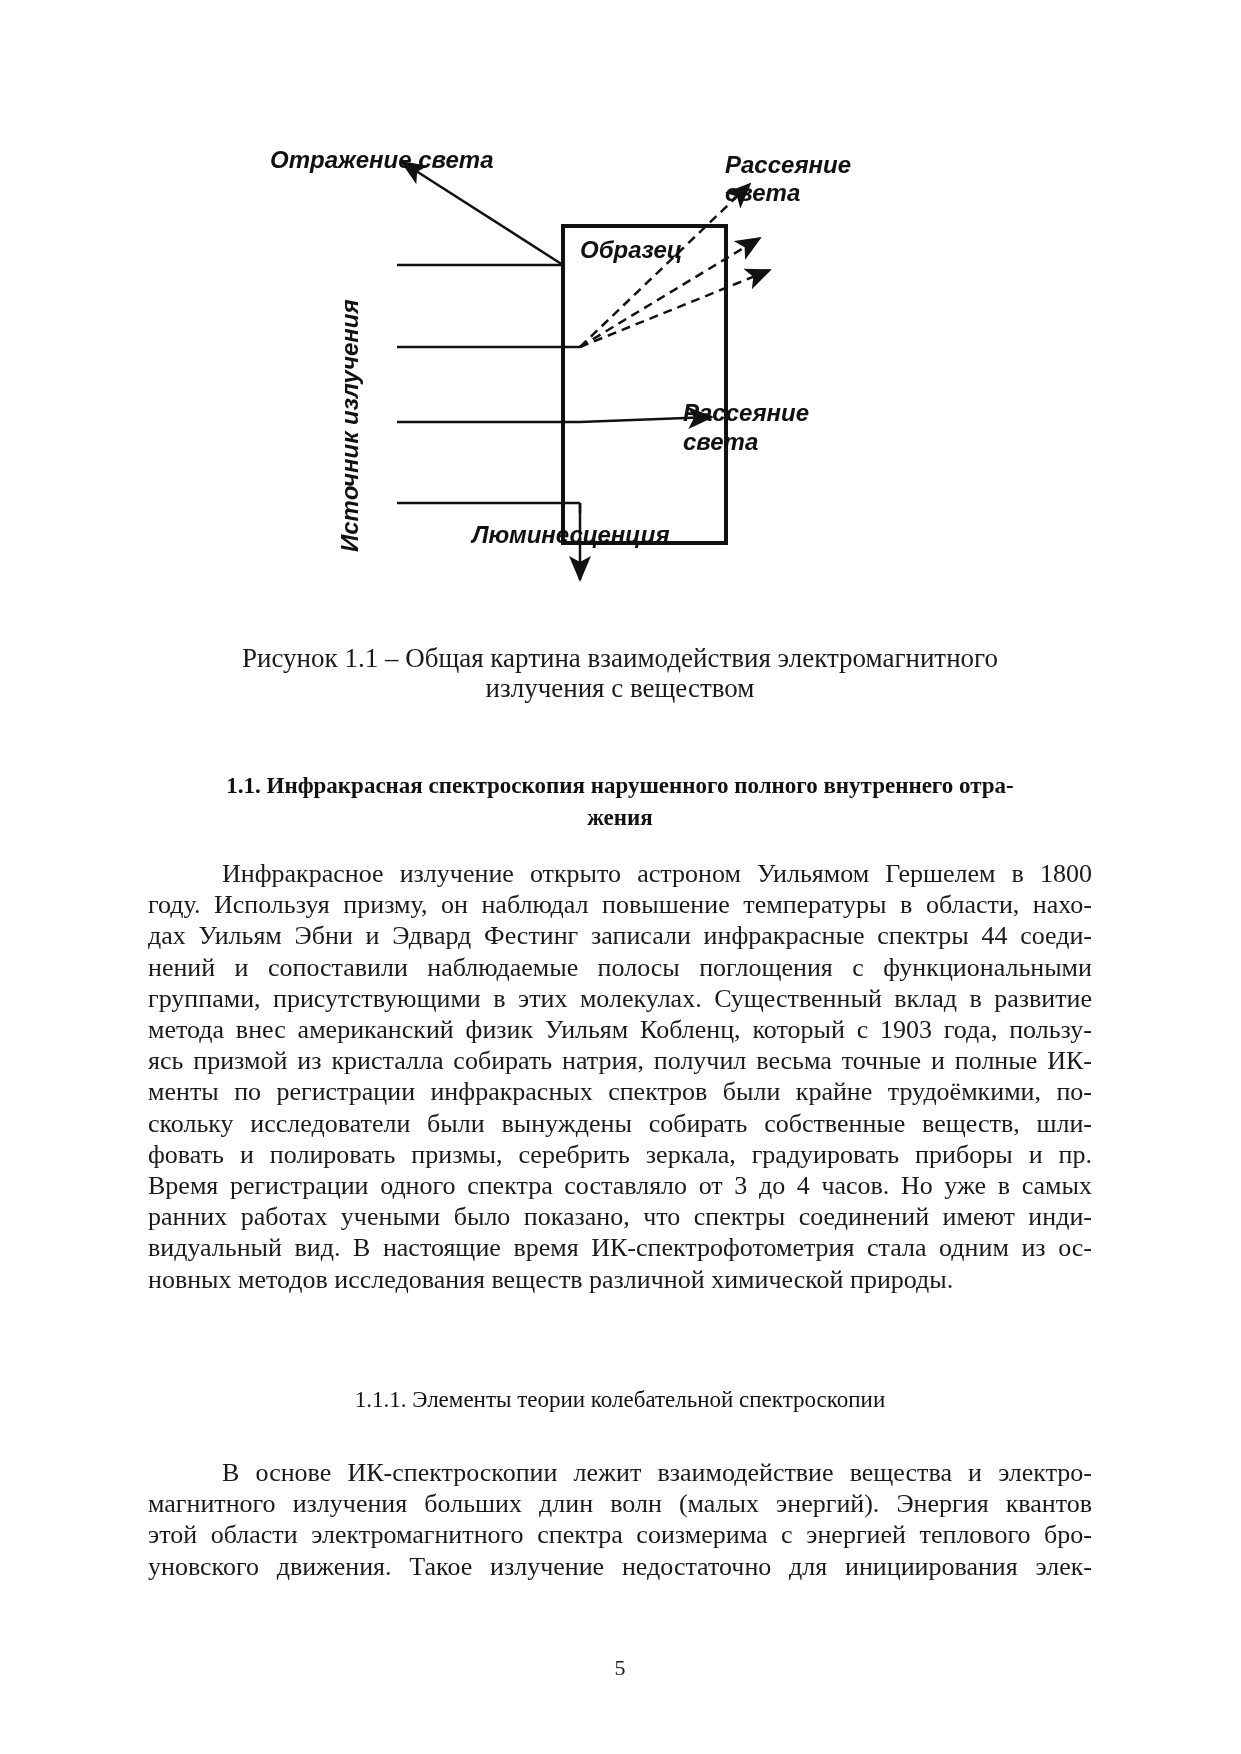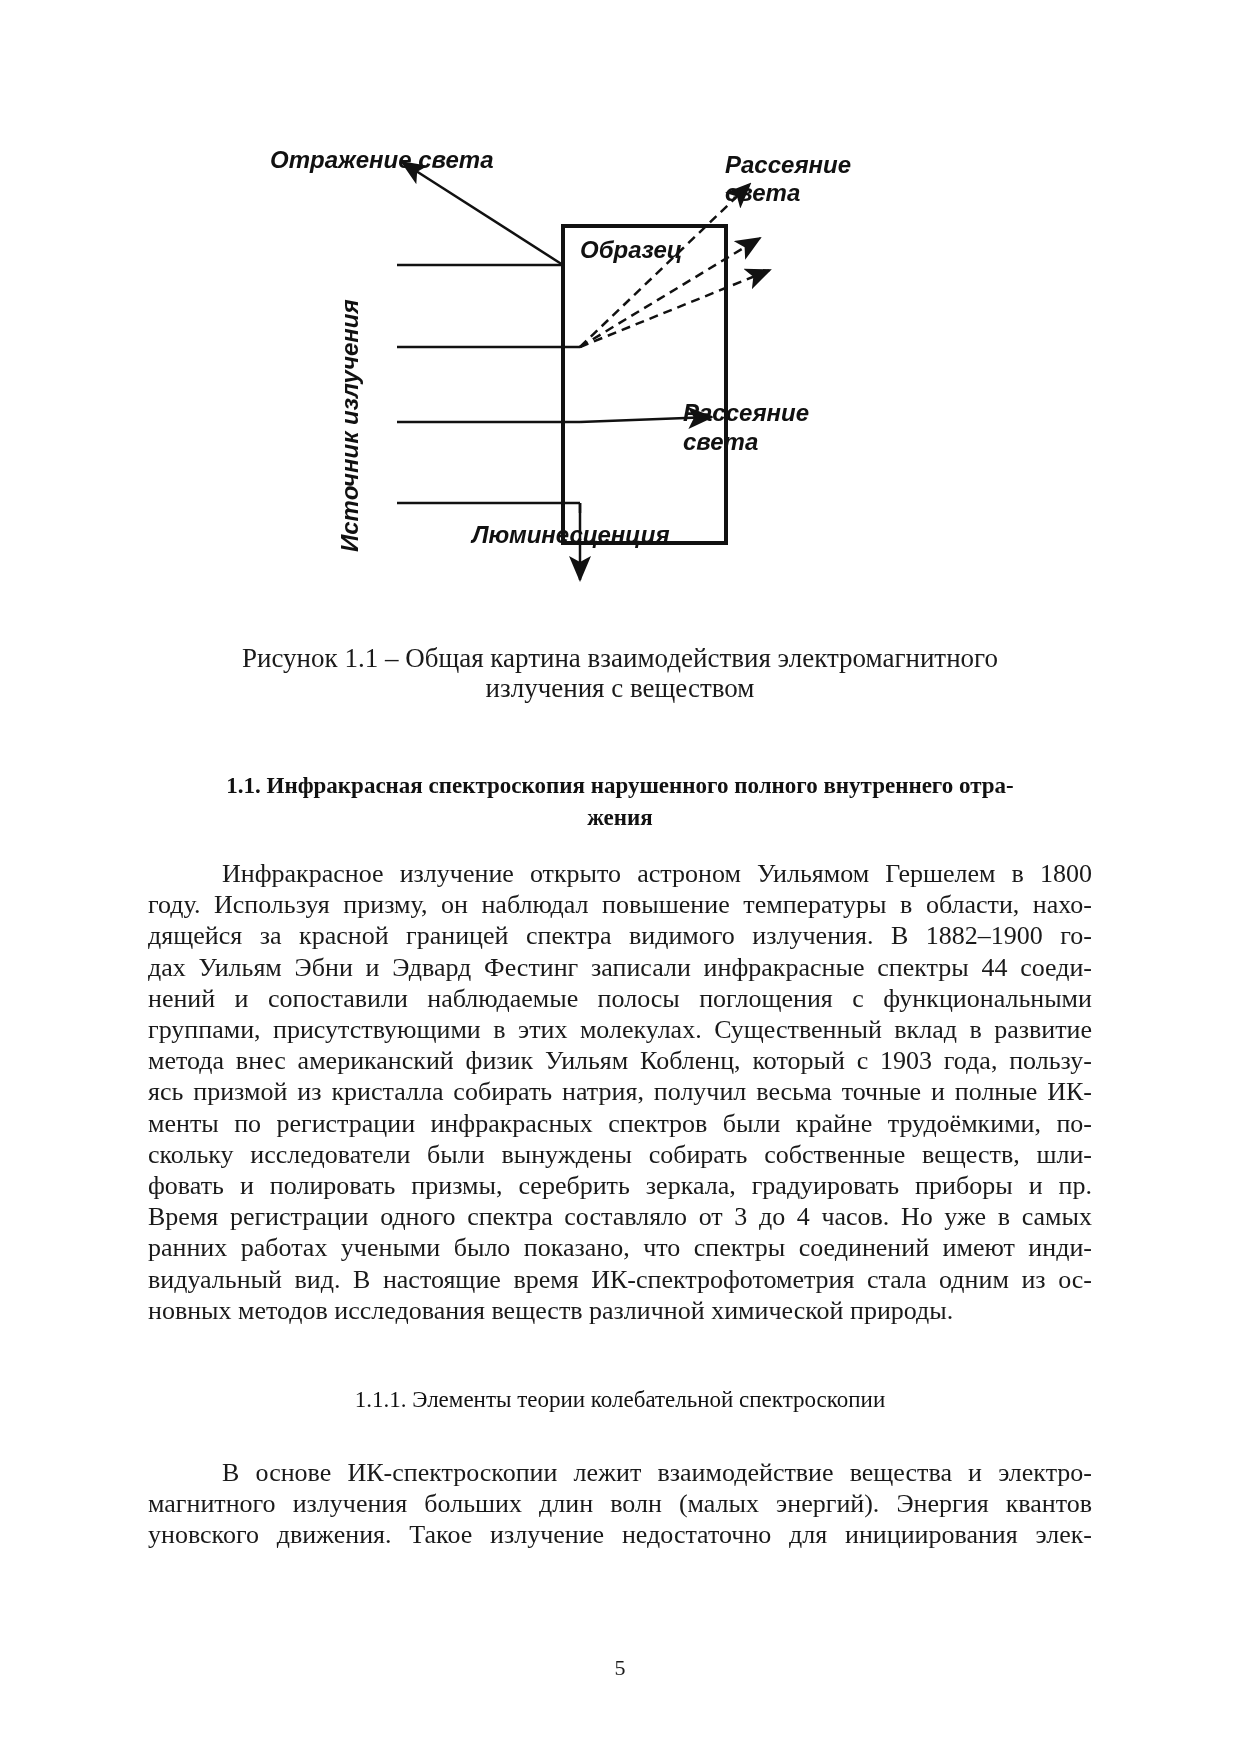--- a/index.html
+++ b/index.html
@@ -68,37 +68,37 @@
   </div>
 
   <div class="h2">
     <div>1.1. Инфракрасная спектроскопия нарушенного полного внутреннего отра-</div>
     <div>жения</div>
   </div>
 
   <div class="para" style="top:858px;">
     <span class="ln indent">Инфракрасное излучение открыто астроном Уильямом Гершелем в 1800</span>
     <span class="ln">году. Используя призму, он наблюдал повышение температуры в области, нахо-</span>
-    <span class="ln">дящейся за красной границей спектра видимого излучения. В 1882–1900 го-</span>
     <span class="ln">дах Уильям Эбни и Эдвард Фестинг записали инфракрасные спектры 44 соеди-</span>
     <span class="ln">нений и сопоставили наблюдаемые полосы поглощения с функциональными</span>
     <span class="ln">группами, присутствующими в этих молекулах. Существенный вклад в развитие</span>
     <span class="ln">метода внес американский физик Уильям Кобленц, который с 1903 года, пользу-</span>
     <span class="ln">ясь призмой из кристалла собирать натрия, получил весьма точные и полные ИК-</span>
     <span class="ln">менты по регистрации инфракрасных спектров были крайне трудоёмкими, по-</span>
     <span class="ln">скольку исследователи были вынуждены собирать собственные веществ, шли-</span>
     <span class="ln">фовать и полировать призмы, серебрить зеркала, градуировать приборы и пр.</span>
     <span class="ln">Время регистрации одного спектра составляло от 3 до 4 часов. Но уже в самых</span>
     <span class="ln">ранних работах учеными было показано, что спектры соединений имеют инди-</span>
     <span class="ln">видуальный вид.  В настоящие время ИК-спектрофотометрия стала одним из ос-</span>
     <span class="ln last">новных методов исследования веществ различной химической природы.</span>
   </div>
 
   <div class="h3">1.1.1. Элементы теории колебательной спектроскопии</div>
 
   <div class="para" style="top:1457px;">
     <span class="ln indent">В основе ИК-спектроскопии лежит взаимодействие вещества и электро-</span>
     <span class="ln">магнитного излучения больших длин волн (малых энергий).  Энергия квантов</span>
+    <span class="ln">этой области электромагнитного спектра соизмерима с энергией теплового бро-</span>
     <span class="ln">уновского движения. Такое излучение недостаточно для инициирования элек-</span>
   </div>
 
   <div class="pagenum">5</div>
 </div>
 
 </body></html>

